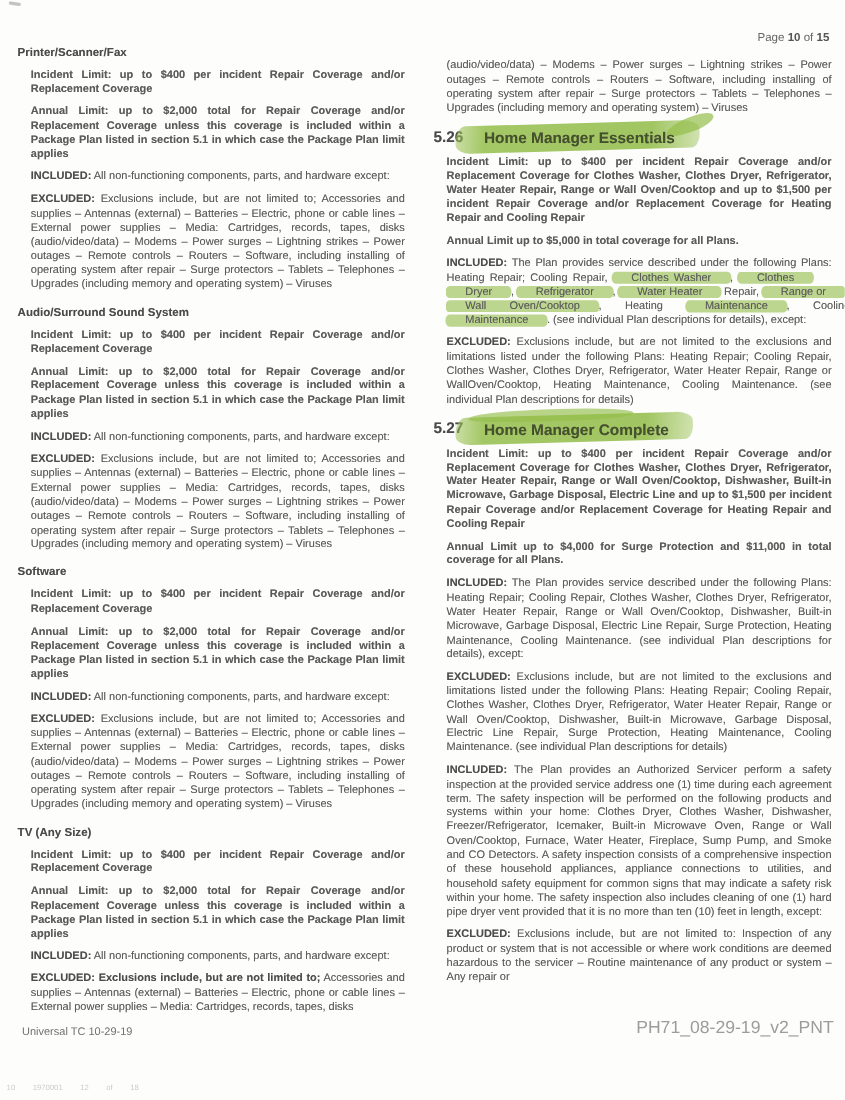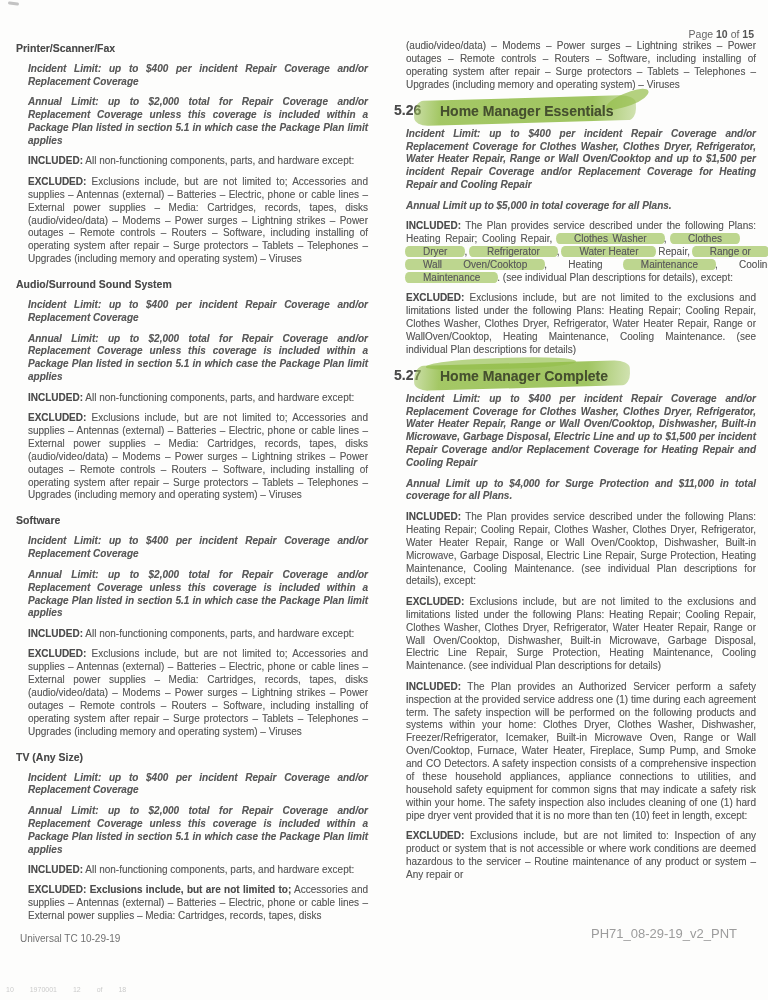--- a/index.html
+++ b/index.html
@@ -24,30 +24,30 @@
   .col-right { left:394px; width:362px; }
 
   p.body-text {
     font-size:10px; line-height:12.9px;
     text-align:justify;
     color:#5a5a5a;
     margin-bottom:7.5px;
     text-shadow:0 0 0.5px rgba(90,90,90,0.45);
   }
   .indent { margin-left:12px; }
-  .p-bold { font-weight:bold; color:#4e4e4e;font-style:italic; }
+  .p-bold { font-weight:bold; color:#4e4e4e; }
   p.body-text b { color:#4c4c4c; }
 
   h3.sec-title {
     font-size:10.5px; line-height:13px; font-weight:bold; color:#4a4a4a;
     margin:12px 0 8px 0;
     text-shadow:0 0 0.5px rgba(74,74,74,0.4);
   }
   .col-left h3.sec-title:first-child { margin-top:2px; }
-  .col-right .cont { margin-top:0; }
+  .col-right .cont { margin-top:14px; }
 
   .num-heading {
     display:flex; align-items:flex-start;
     margin:10px 0 8px 0;
     font-size:14px; font-weight:bold; color:#4a4a4a;
     text-shadow:0 0 0.5px rgba(74,74,74,0.4);
   }
   .num-heading .sec-num { width:44px; flex:none; }
 
   
@@ -80,22 +80,22 @@
     border-radius:6px / 9px;
     padding:0 18px; margin:0 -1px;
     -webkit-box-decoration-break:clone; box-decoration-break:clone;
   }
 
   .footer-left {
     position:absolute; left:20px; top:933px;
     font-size:10px; color:#707070;
   }
   .footer-right {
-    position:absolute; right:31px; top:926px;
-    font-size:13px; color:#9c9c9c;
+    position:absolute; right:10px; top:926px;
+    font-size:16px; color:#9c9c9c;
   }
   .footer-faint {
     position:absolute; left:6px; top:986px;
     font-size:7px; color:#b5b5b5; opacity:.7;
     word-spacing:14px;
   }
   .scan-artifact {
     position:absolute; left:8px; top:2px; width:11px; height:3px;
     background:#8a8a8a; opacity:.5; border-radius:2px; transform:rotate(8deg);
   }

